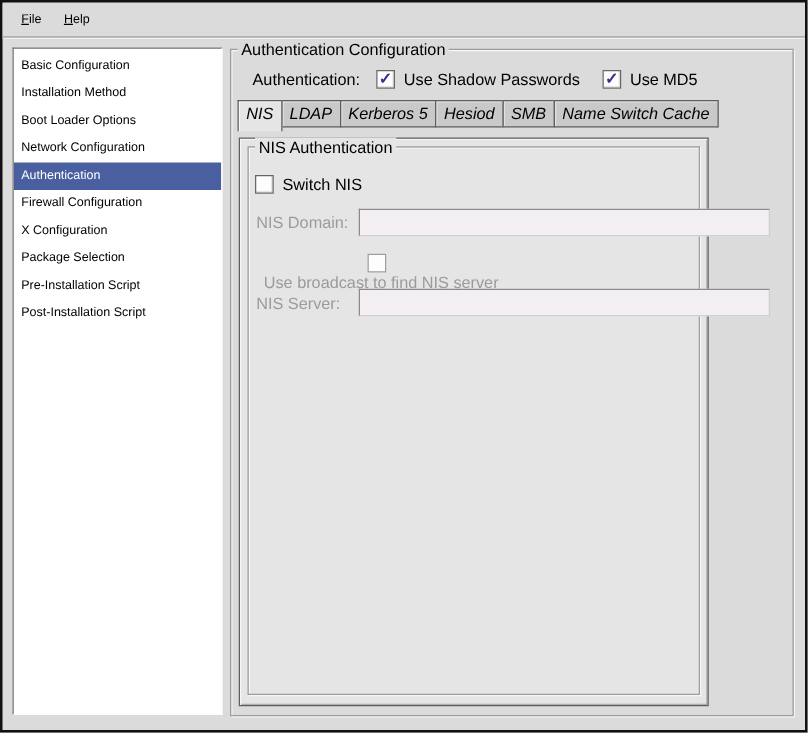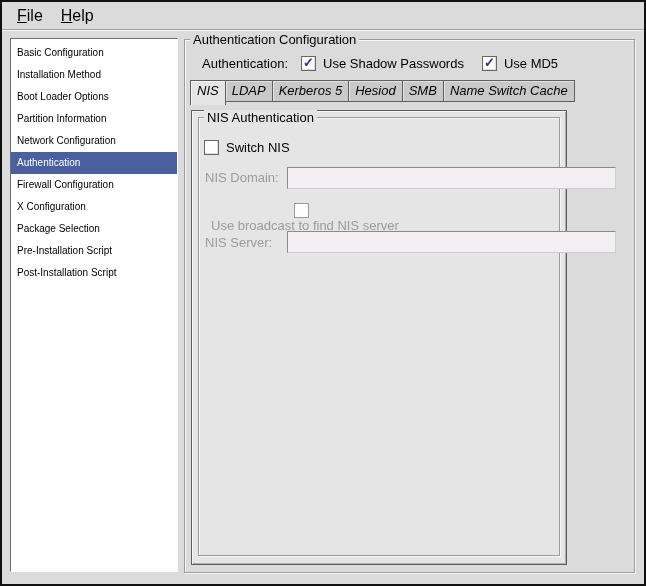--- a/index.html
+++ b/index.html
@@ -8,21 +8,21 @@
   .window{
     position:relative;width:646px;height:586px;
     background:#dbdbdb;border:2px solid #111;overflow:hidden;
   }
 
   
   .menubar{
     position:absolute;top:0;left:0;right:0;height:28px;
     display:flex;align-items:center;padding-left:6px;
     border-bottom:1px solid #a2a2a2;box-shadow:0 1px 0 #f7f7f7;
-    font-size:16px;color:#000;
+    font-size:10px;color:#000;
   }
   .menu-item{padding:2px 9px;cursor:default;}
   .menu-item u{text-decoration:underline;}
 
   
   .sidebar{
     position:absolute;left:8px;top:36px;width:168px;height:534px;
     background:#fff;border:1px solid;
     border-color:#6f6f6f #fbfbfb #fbfbfb #6f6f6f;
     padding-top:3px;overflow:hidden;
@@ -123,21 +123,20 @@
 
   <div class="menubar">
       <span class="menu-item"><u>F</u>ile</span>
       <span class="menu-item"><u>H</u>elp</span>
     </div>
 
   <div class="sidebar">
       <div class="side-item">Basic Configuration</div>
       <div class="side-item">Installation Method</div>
       <div class="side-item">Boot Loader Options</div>
-      <div class="side-item">Partition Information</div>
       <div class="side-item">Network Configuration</div>
       <div class="side-item selected">Authentication</div>
       <div class="side-item">Firewall Configuration</div>
       <div class="side-item">X Configuration</div>
       <div class="side-item">Package Selection</div>
       <div class="side-item">Pre-Installation Script</div>
       <div class="side-item">Post-Installation Script</div>
     </div>
 
   <div class="frame main-frame">

